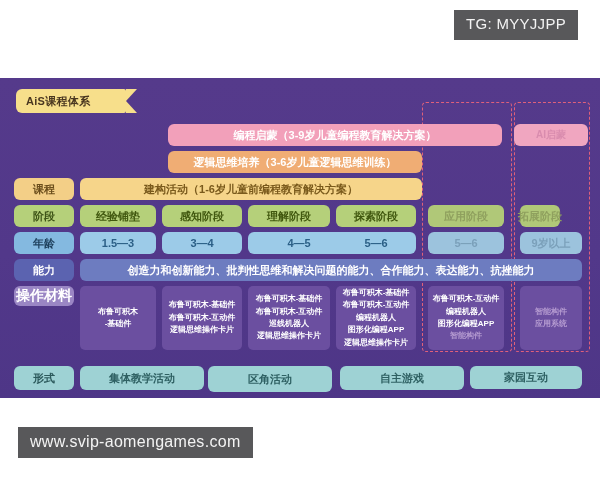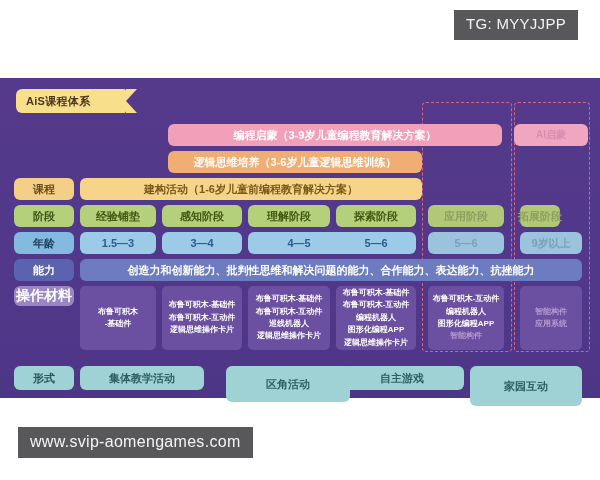--- a/index.html
+++ b/index.html
@@ -228,25 +228,25 @@
     <span>智能构件</span>
     <span>应用系统</span>
   </div>
 
   <div class="cell lbl lbl-form" style="top:288px;height:24px;">
     <span>形式</span>
   </div>
   <div class="cell form" style="left:80px;top:288px;width:124px;height:24px;">
     <span>集体教学活动</span>
     </div>
-  <div class="cell form" style="left:226px;top:288px;width:124px;height:36px;">
+  <div class="cell form" style="left:208px;top:288px;width:124px;height:26px;">
     <span>区角活动</span>
     </div>
   <div class="cell form" style="left:340px;top:288px;width:124px;height:24px;">
     <span>自主游戏</span>
     </div>
-  <div class="cell form" style="left:470px;top:288px;width:112px;height:40px;">
+  <div class="cell form" style="left:470px;top:288px;width:112px;height:23px;">
     <span>家园互动</span>
     </div>
 
 </div>
 
 <div class="wm" id="wm-bottom">www.svip-aomengames.com</div>
 
 </body></html>

